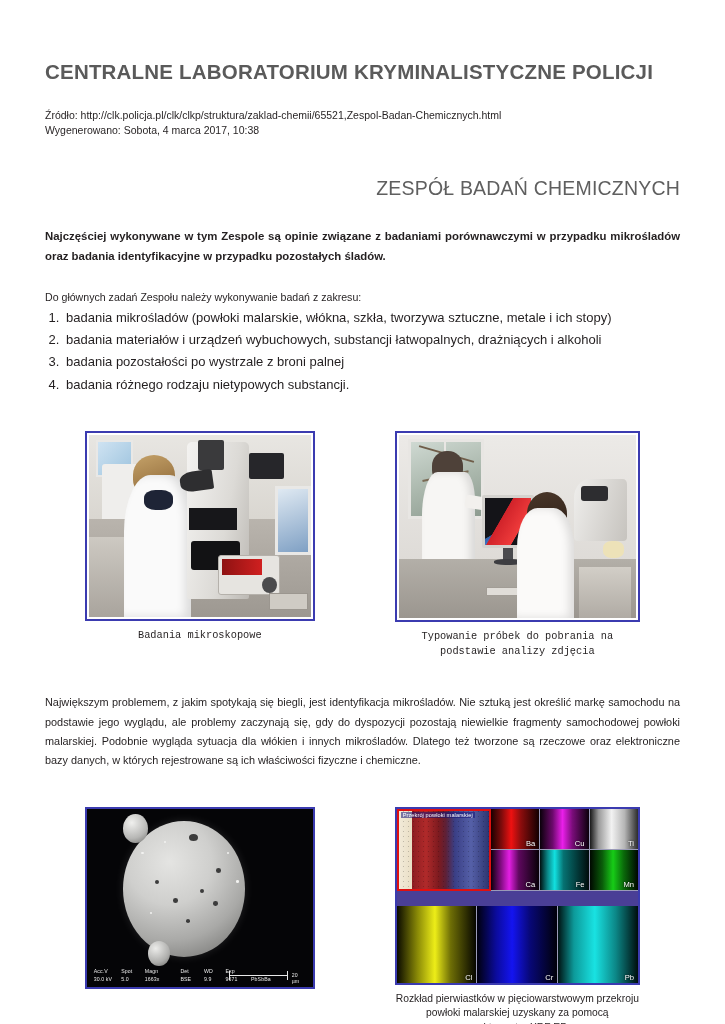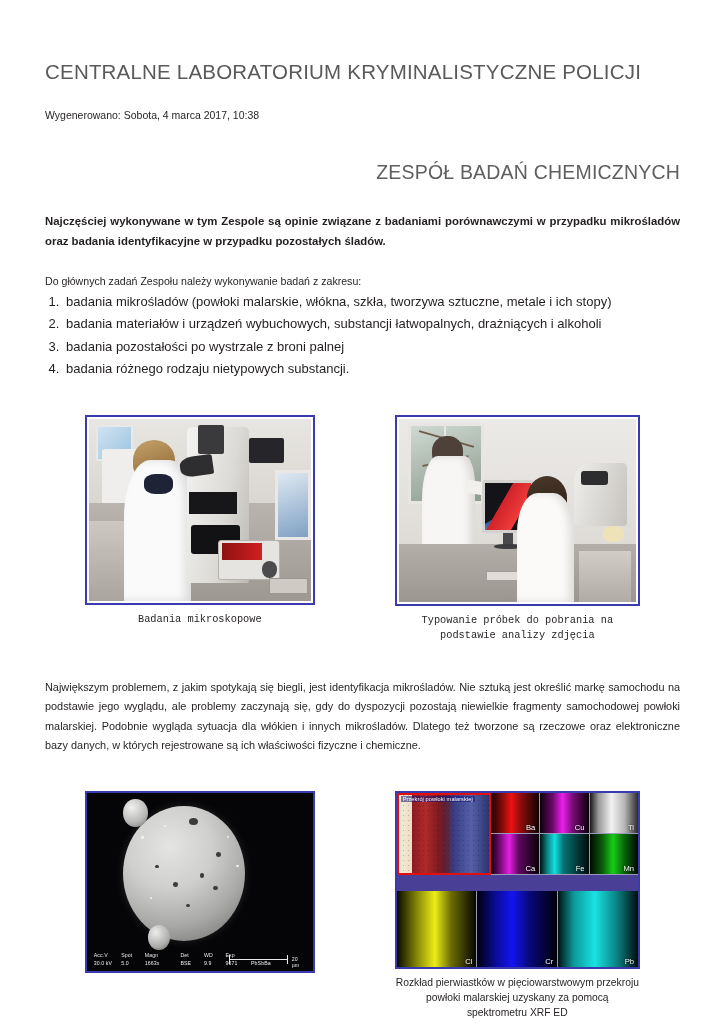--- a/index.html
+++ b/index.html
@@ -18,21 +18,21 @@
   .page {
     position: absolute;
     left: 0; top: 0;
     width: 725px; height: 1024px;
     padding: 60px 45px 0 45px;
   }
 
   
   .doc-title {
     font-size: 20.5px;
-    font-weight: 400;
+    font-weight: 700;
     color: #5a5a5a;
     letter-spacing: 0.2px;
     margin: 0;
     line-height: 1.2;
     white-space: nowrap;
   }
   .meta-block {
     margin-top: 23px;
     font-size: 10.5px;
     line-height: 1.48;
@@ -397,20 +397,21 @@
   .maps-bot .tile { border-bottom:none; }
 </style>
 </head>
 <body>
 
 <div class="page">
 
   <h1 class="doc-title">CENTRALNE LABORATORIUM KRYMINALISTYCZNE POLICJI</h1>
 
   <div class="meta-block">
+    <div class="meta-line">Źródło: http://clk.policja.pl/clk/clkp/struktura/zaklad-chemii/65521,Zespol-Badan-Chemicznych.html</div>
     <div class="meta-line">Wygenerowano: Sobota, 4 marca 2017, 10:38</div>
   </div>
 
   <h2 class="section-title">ZESPÓŁ BADAŃ CHEMICZNYCH</h2>
 
   <p class="lead">Najczęściej wykonywane w tym Zespole są opinie związane z badaniami porównawczymi w przypadku mikrośladów oraz badania identyfikacyjne w przypadku pozostałych śladów.</p>
 
   <p class="intro">Do głównych zadań Zespołu należy wykonywanie badań z zakresu:</p>
 
   <ol class="tasks">

